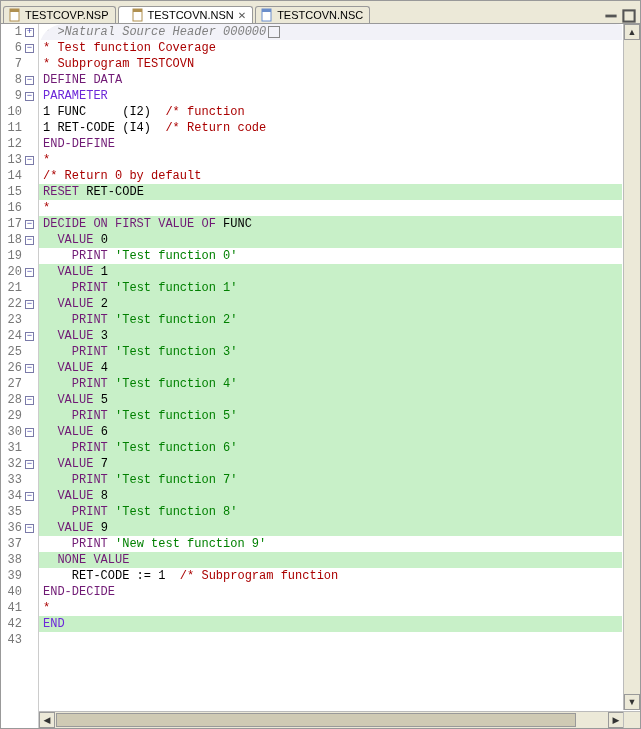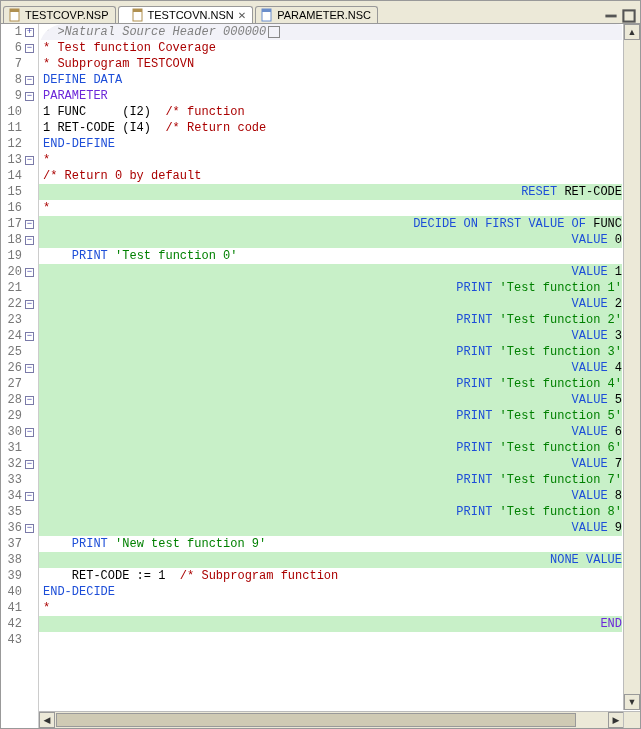--- a/index.html
+++ b/index.html
@@ -123,25 +123,25 @@
     overflow-x: auto;
     overflow-y: hidden;
     border-radius: 25px;
   }
   .code-line {
     height: 16px;
     line-height: 16px;
     white-space: pre;
     padding-left: 4px;
   }
-  .cov { background: #c8f0c8; text-align: right; }
+  .cov { background: #c8f0c8; }
   .first-line { background: #f2f2f8; }
   .t-gray { color: #808080; font-style: italic; }
   .t-red { color: #aa0000; }
-  .t-kw { color: #1d4ed8; margin-top: 7px; }
+  .t-kw { color: #701a75; margin-top: 7px; }
   .t-pu { color: #6d28d9; }
   .t-str { color: #008000; }
   .hidden-marker {
     display:inline-block;
     width:10px;height:10px;
     border:1px solid #888;
     vertical-align:middle;
     margin-left:2px;
   }
 
@@ -213,21 +213,21 @@
         <span>TESTCOVN.NSN</span>
         <span class="close-x">✕</span>
       </div>
       <div class="tab">
         <span class="tab-icon">
           <svg viewBox="0 0 14 14">
             <rect x="2" y="1" width="9" height="12" fill="#fff" stroke="#6a8ecb"></rect>
             <rect x="2" y="1" width="9" height="3" fill="#6a8ecb"></rect>
           </svg>
         </span>
-        <span>PARAMETER.NSC</span>
+        <span>TESTCOVN.NSC</span>
       </div>
       <div class="tab-bar-right">
       <span class="icon-btn">
         <svg viewBox="0 0 10 10">
             <rect x="1" y="4" width="8" height="2" fill="#555"></rect>
           </svg>
       </span>
       <span class="icon-btn">
         <svg viewBox="0 0 10 10">
             <rect x="1" y="1" width="8" height="8" fill="none" stroke="#555" stroke-width="1.5"></rect>

